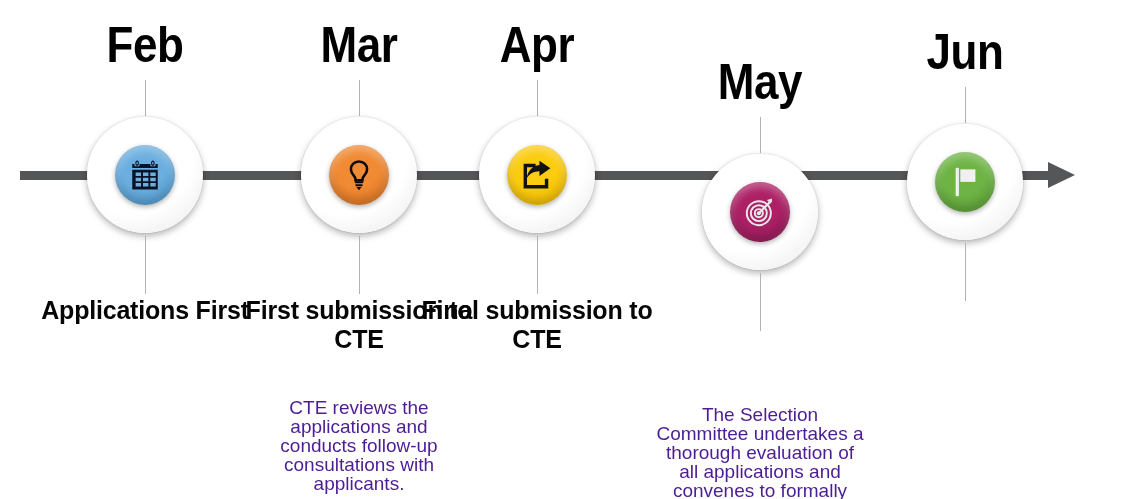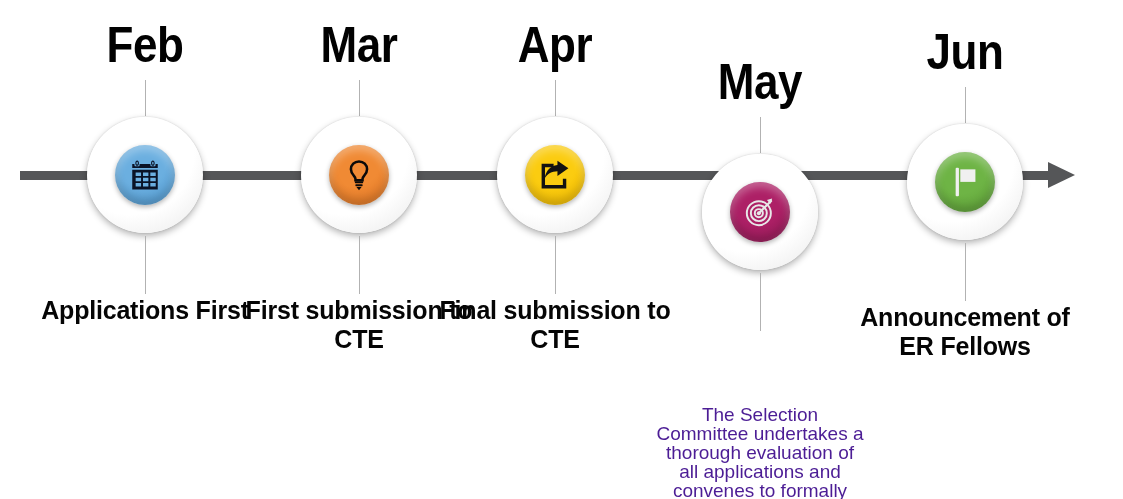--- a/index.html
+++ b/index.html
@@ -184,22 +184,23 @@
             <g fill="#0A0A0A">
               <rect x="12.1" y="21.8" width="7.8" height="1.9" rx=".6"></rect>
               <rect x="12.6" y="24.6" width="6.8" height="1.9" rx=".6"></rect>
               <path d="M13.6 27.4h4.8l-2.4 2.9z"></path>
             </g>
           </svg>
         </div>
       </div>
       <div class="leader-bottom"></div>
       <div class="title" style="top: 296px;">First submission to CTE</div>
-    </div>
-    <div class="milestone" style="left: 555px;">
+      <div class="desc" style="top: 398px;">CTE reviews the applications and conducts follow-up consultations with applicants.</div>
+    </div>
+    <div class="milestone" style="left: 537px;">
       <div class="month-label">Apr</div>
       <div class="leader-top"></div>
       <div class="badge">
         <div class="badge-outer"></div>
         <div class="badge-inner" style="background: radial-gradient(circle at 42% 26%, rgb(251, 204, 16) 0%, rgb(251, 204, 16) 46%, rgb(239, 184, 0) 100%);">
           <svg width="34" height="34" viewBox="0 0 32 32" aria-hidden="true">
             <g fill="#121212">
               <path d="M3.4 5.4v23.2h23.2v-9.1h-3.2v5.9H6.6V8.6h8.1V5.4H3.4z"></path>
               <path d="M18.3 2.6v4.1c-6.6.7-10.6 4.9-12.1 12.6 2.9-4.6 6.7-6.6 12.1-6.8v4.4l10.3-7.2-10.3-7.1z"></path>
             </g>
@@ -238,15 +239,14 @@
         <div class="badge-inner" style="background: radial-gradient(circle at 42% 26%, rgb(110, 180, 69) 0%, rgb(110, 180, 69) 46%, rgb(92, 157, 54) 100%);">
           <svg width="34" height="34" viewBox="0 0 32 32" aria-hidden="true">
             <g fill="#F0F0F0">
               <rect x="7.2" y="2.6" width="3.1" height="26.8" rx="1"></rect>
               <path d="M11.6 4.1h14.2v11.8H11.6z"></path>
             </g>
           </svg>
         </div>
       </div>
       <div class="leader-bottom"></div>
-      <div class="title" style="top: 296px;">Announcement of ER Fellows</div>
     </div>
   </div>
 
 </body></html>

